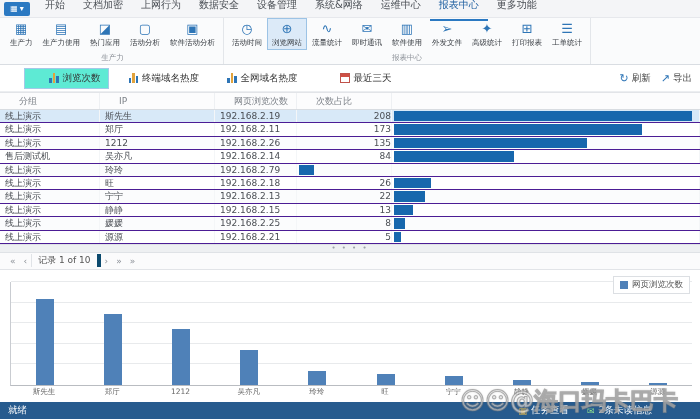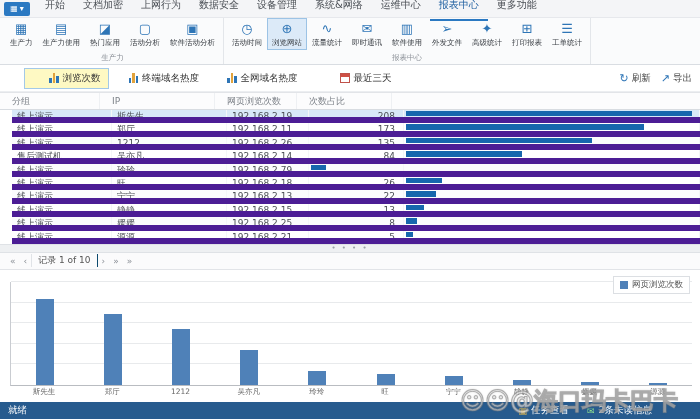--- a/index.html
+++ b/index.html
@@ -18,48 +18,48 @@
   .ritems { display:flex; flex:1; align-items:flex-start; }
   .ritem { display:flex; flex-direction:column; align-items:center; padding:2px 4px 1px 4px; cursor:pointer; border:1px solid transparent; }
   .ritem.selected { background:#dceaf8; border-color:#9cc3e5; }
   .ritem .ricon { font-size:13px; line-height:16px; height:16px; color:#2e75b6; }
   .ritem .rlabel { font-size:7.5px; color:#3c4046; white-space:nowrap; margin-top:1px; }
   .rglabel { text-align:center; font-size:7.5px; color:#8a8f96; height:11px; line-height:10px; }
 
   
   #toolbar { height:27px; background:#fff; display:flex; align-items:center; padding-left:24px; position:relative; border-bottom:1px solid #eceef1; }
   .tb-btn { display:inline-flex; align-items:center; gap:4px; font-size:9.5px; color:#333; padding:3px 7px; margin-right:12px; border:1px solid transparent; cursor:pointer; white-space:nowrap; }
-  .tb-btn.selected { background:#fef9c3; border-color:#a3c9e8;padding-left:24px; }
+  .tb-btn.selected { background:#5eead4; border-color:#a3c9e8;padding-left:24px; }
   .mini-bars { display:inline-flex; align-items:flex-end; gap:1px; height:10px; }
   .mini-bars i { display:block; width:2.5px; background:#2e75b6; }
   .mini-bars i:nth-child(1){height:5px;} .mini-bars i:nth-child(2){height:10px; background:#e2a33c;} .mini-bars i:nth-child(3){height:7px;}
   .mini-cal { width:10px; height:10px; border:1px solid #c0524a; background:#fff; position:relative; display:inline-block; }
   .mini-cal::before { content:""; position:absolute; left:0; right:0; top:0; height:3px; background:#cf4f45; }
   #tb-right { position:absolute; right:8px; top:0; height:27px; display:flex; align-items:center; gap:10px; }
   .tb-act { display:inline-flex; align-items:center; gap:3px; font-size:9.5px; color:#444; cursor:pointer; }
   .tb-act .aglyph { color:#2e75b6; font-size:11px; }
 
   
   #grid { border-top:1px solid #e2e4e8; }
   .tr, #thead { display:grid; grid-template-columns:100px 115px 82px 95px 1fr; }
   #thead { height:17px; background:#fcfcfd; border-bottom:1px solid #d8dce1; }
-  .th { font-size:9px; color:#7a7f86; line-height:16px; padding-left:12px; border-right:1px solid #eef0f3; overflow:hidden; white-space:nowrap; }
-  .tr { height:13.4px; border-bottom:6px solid #4c1d95; cursor:pointer;margin-left:12px; }
+  .th { font-size:9px; color:#7a7f86; line-height:16px; padding-left:19px; border-right:1px solid #eef0f3; overflow:hidden; white-space:nowrap; }
+  .tr { height:13.4px; border-bottom:1px solid #4c1d95; cursor:pointer; }
   .tr:nth-child(odd) { background:#fbfcfd; }
   .tr.sel { background:var(--selrow,#d8e9f8); }
   .td { font-size:9px; color:#4a4e54; line-height:13px; padding-left:5px; border-right:1px solid #f4f6f8; overflow:hidden; white-space:nowrap; }
-  .td.num { text-align:right; padding-right:8px; }
+  .td.num { text-align:right; }
   .td.barcell { position:relative; padding:0; }
   .td .pbar { position:absolute; left:2px; top:1px; bottom:1px; background:var(--tbar,#1767ad); }
 
   
   #splitter { height:9px; background:#eef0f2; border-top:1px solid #dfe2e6; border-bottom:1px solid #dfe2e6; text-align:center; line-height:7px; font-size:7px; color:#9aa0a8; letter-spacing:2px; cursor:row-resize; }
   #pager { height:17px; background:#fbfbfc; border-bottom:1px solid #e2e4e8; display:flex; align-items:center; padding-left:6px; font-size:9px; color:#555; }
   .pgbtn { color:#8a8f96; padding:0 4px; cursor:pointer; font-size:9px; }
-  .pgtext { padding:0 6px; border-left:1px solid #e0e3e7; border-right:1px solid #0c4a6e; color:#555; }
+  .pgtext { padding:0 6px; border-left:1px solid #e0e3e7; border-right:4px solid #0c4a6e; color:#555; }
 
   
   #chart { position:relative; height:130px; background:#fff; }
   .plot { position:absolute; left:10px; right:8px; top:12px; bottom:14px; border-left:1px solid #c9ccd1; border-bottom:1px solid #b9bcc1; }
   .gl { position:absolute; left:0; right:0; height:1px; background:#e8eaec; }
   .cbar { position:absolute; bottom:0; width:18px; background:var(--cbar,#4f81b8); }
   .xlabels { position:absolute; left:10px; right:8px; bottom:1px; height:12px; display:flex; }
   .xl { width:10%; text-align:center; font-size:7.5px; color:#666; overflow:hidden; white-space:nowrap; }
   .legend { position:absolute; top:6px; right:10px; background:#fff; border:1px solid #dcdfe3; padding:2px 6px; font-size:8.5px; color:#555; display:flex; align-items:center; gap:4px; z-index:3; }
   .lg-sw { width:8px; height:8px; background:var(--cbar,#4f81b8); display:inline-block; }

